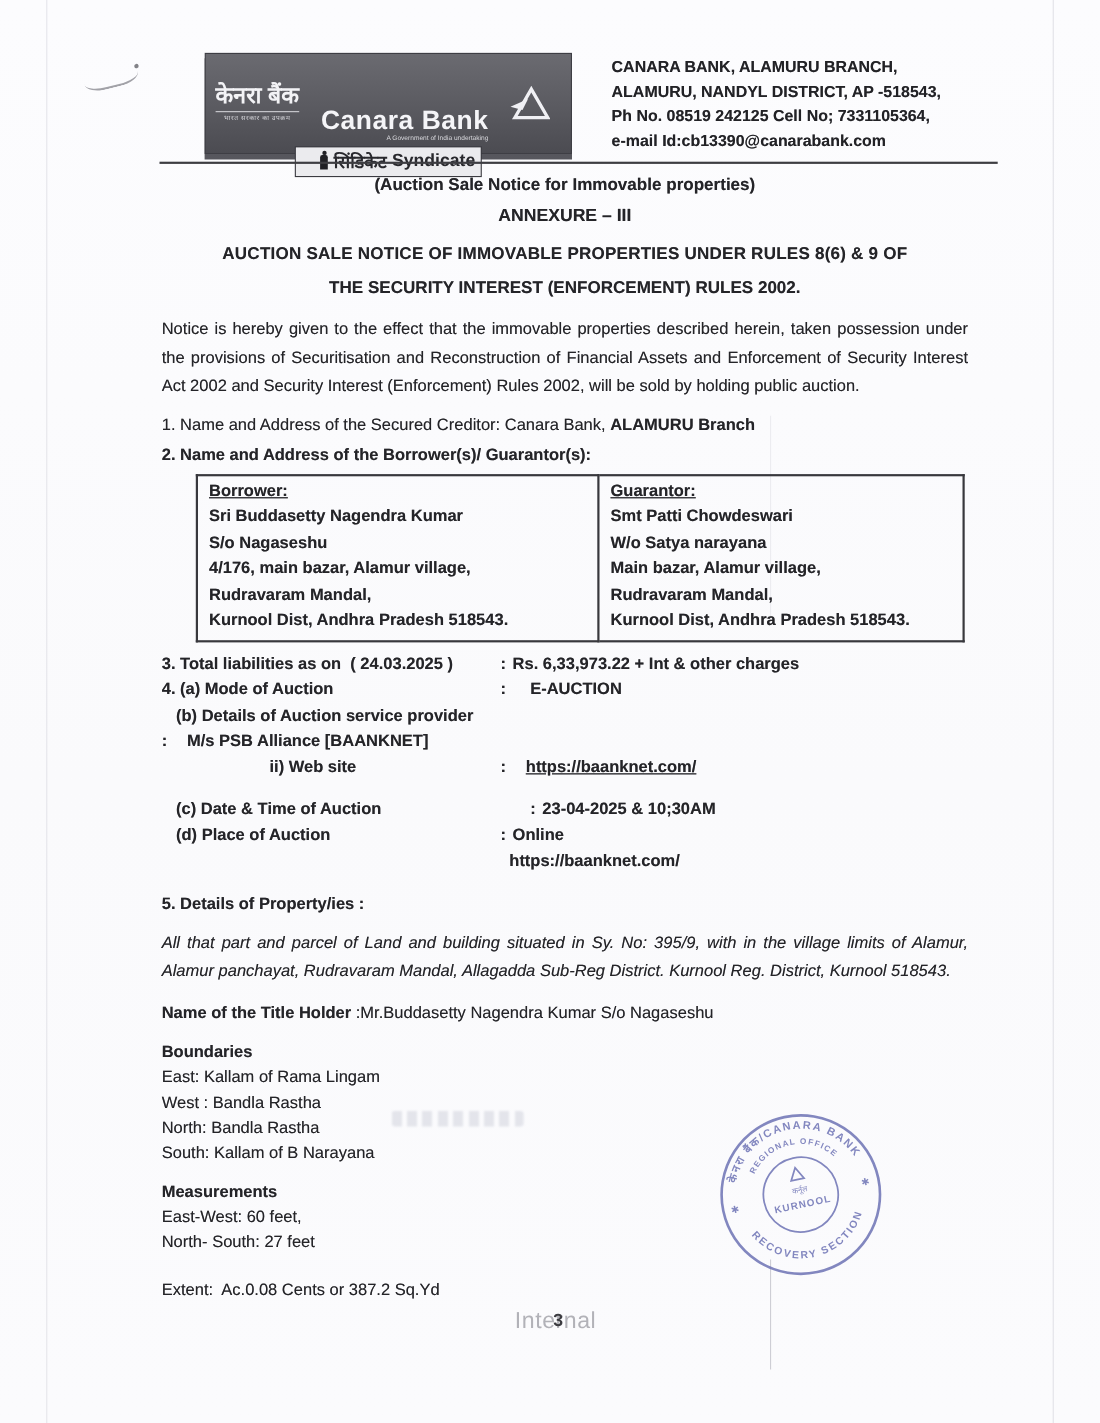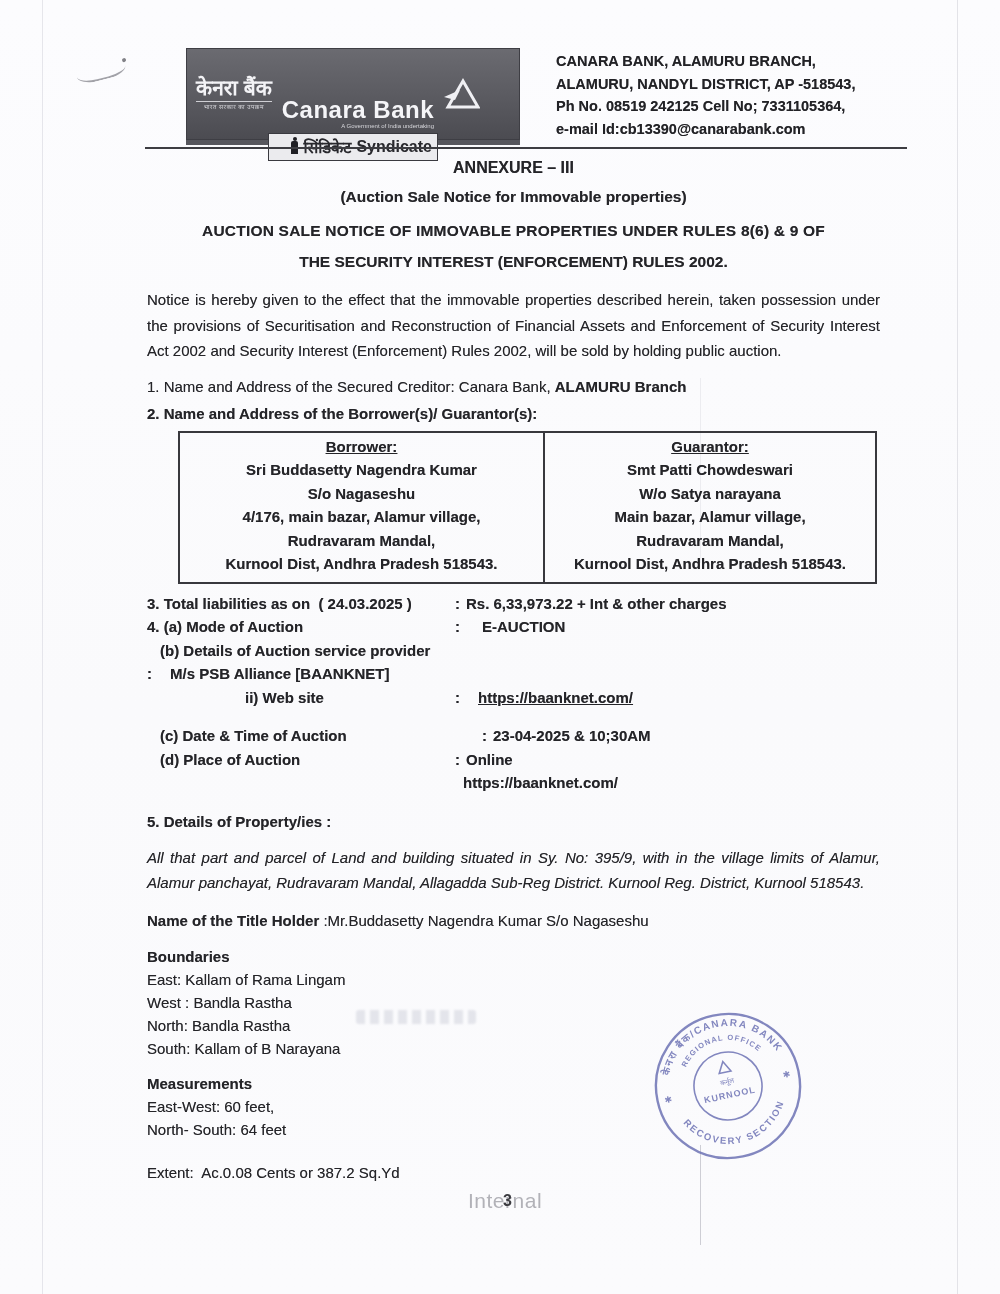--- a/index.html
+++ b/index.html
@@ -20,21 +20,21 @@
   .pen-mark::after{content:"";position:absolute;right:-2px;top:2px;width:4px;height:4px;
     background:#5a5a60;border-radius:50%;}
   .ghost-bleed{position:absolute;left:356px;top:1010px;width:120px;height:14px;
     background:repeating-linear-gradient(90deg,rgba(160,165,185,.25) 0 9px,rgba(255,255,255,0) 9px 14px);
     filter:blur(1.2px);border-radius:3px;}
 
   
   .logo-box{position:absolute;left:186px;top:48px;width:334px;height:92px;
     background:linear-gradient(180deg,#6b6b71 0%,#5a5a60 55%,#4b4b51 100%);
     box-shadow:0 5px 0 rgba(45,45,52,.8), inset 0 0 0 1px #3e3e44;}
-  .logo-row{display:flex;align-items:center;padding:10px 20px 0 10px;gap:10px;}
+  .logo-row{display:flex;align-items:center;padding:10px 20px 0 10px;gap:10px;justify-content:space-between;}
   .logo-hindi{text-align:center;}
   .hindi-main{font-size:21px;font-weight:bold;color:#f3f3f6;line-height:22px;white-space:nowrap;}
   .hindi-sub{font-size:6px;color:#d8d8dd;letter-spacing:.5px;border-top:1px solid #cfcfd4;margin-top:2px;padding-top:1px;white-space:nowrap;}
   .logo-english{text-align:center;}
   .eng-main{font-size:24px;font-weight:bold;color:#f5f5f8;letter-spacing:.5px;line-height:24px;white-space:nowrap;margin-top:40px;}
   .eng-sub{font-size:6px;color:#d8d8dd;text-align:right;margin-top:1px;white-space:nowrap;}
   .logo-triangle{flex:0 0 auto;}
   .syndicate-box{margin:5px auto 0;width:158px;background:#ebebee;color:#28282d;
     font-size:16px;font-weight:bold;padding:2px 5px;display:flex;align-items:center;
     justify-content:flex-end;gap:5px;box-shadow:0 0 0 1px #3a3a40;}
@@ -53,21 +53,21 @@
   .center{text-align:center;}
   .bold{font-weight:bold;}
   .t-annexure{font-size:16px;margin-top:3px;}
   .t-sub{font-size:15.5px;margin-top:4px;}
   .t-h1{font-size:15.5px;margin-top:9px;letter-spacing:.2px;}
   .t-h2{font-size:15.5px;margin-top:6px;}
   .notice-para{margin-top:13px;text-align:justify;line-height:25.5px;}
   .item-line{margin-top:2px;}
   .item1{margin-top:10px;}
 
-  table.parties{border-collapse:collapse;margin:5px 0 8px 31px;text-align:center;}
+  table.parties{border-collapse:collapse;margin:5px 0 8px 31px;}
   table.parties td{border:2px solid #38383d;vertical-align:top;
     padding:2px 10px 6px 10px;font-weight:bold;font-size:15px;line-height:23.5px;}
   td.col-borrower{width:343px;}
   td.col-guarantor{width:310px;}
   .party-heading{text-decoration:underline;}
 
   .details{margin-top:6px;}
   .drow{display:flex;font-weight:bold;line-height:23.5px;}
   .dlabel{width:308px;flex:0 0 308px;white-space:pre-wrap;box-sizing:border-box;}
   .indent1{padding-left:13px;}
@@ -131,22 +131,22 @@
   <div class="branch-address">
     <div>CANARA BANK, ALAMURU BRANCH,</div>
     <div>ALAMURU, NANDYL DISTRICT, AP -518543,</div>
     <div>Ph No. 08519 242125 Cell No; 7331105364,</div>
     <div>e-mail Id:cb13390@canarabank.com</div>
   </div>
 
   <div class="header-rule"></div>
 
   <div class="content">
+    <div class="center bold t-sub">(Auction Sale Notice for Immovable properties)</div>
     <div class="center bold t-annexure">ANNEXURE – III</div>
-    <div class="center bold t-sub">(Auction Sale Notice for Immovable properties)</div>
     <div class="center bold t-h1">AUCTION SALE NOTICE OF IMMOVABLE PROPERTIES UNDER RULES 8(6) &amp; 9 OF</div>
     <div class="center bold t-h2">THE SECURITY INTEREST (ENFORCEMENT) RULES 2002.</div>
 
     <div class="notice-para">Notice is hereby given to the effect that the immovable properties described herein, taken possession under the provisions of Securitisation and Reconstruction of Financial Assets and Enforcement of Security Interest Act 2002 and Security Interest (Enforcement) Rules 2002, will be sold by holding public auction.</div>
 
     <div class="item-line item1">
       <span>1. Name and Address of the Secured Creditor: Canara Bank,</span>
       <span class="bold">ALAMURU Branch</span>
     </div>
     <div class="item-line bold">2. Name and Address of the Borrower(s)/ Guarantor(s):</div>
@@ -231,21 +231,21 @@
     </div>
 
     <div class="sec-heading">Boundaries</div>
     <div class="plain-line">East: Kallam of Rama Lingam</div>
     <div class="plain-line">West : Bandla Rastha</div>
     <div class="plain-line">North: Bandla Rastha</div>
     <div class="plain-line">South: Kallam of B Narayana</div>
 
     <div class="sec-heading">Measurements</div>
     <div class="plain-line">East-West: 60 feet,</div>
-    <div class="plain-line">North- South: 64 feet</div>
+    <div class="plain-line">North- South: 27 feet</div>
 
     <div class="extent-line">Extent:  Ac.0.08 Cents or 387.2 Sq.Yd</div>
   </div>
 
   <svg class="stamp" width="156" height="156" viewBox="0 0 156 156">
     <g transform="rotate(-12 78 78)" fill="none" stroke="#6e73b5">
       <circle cx="78" cy="78" r="72" stroke-width="2.4"></circle>
       <circle cx="78" cy="78" r="34" stroke-width="1.6"></circle>
       <defs>
         <path id="arcTopOuter" d="M 18,78 A 60,60 0 0 1 138,78"></path>

